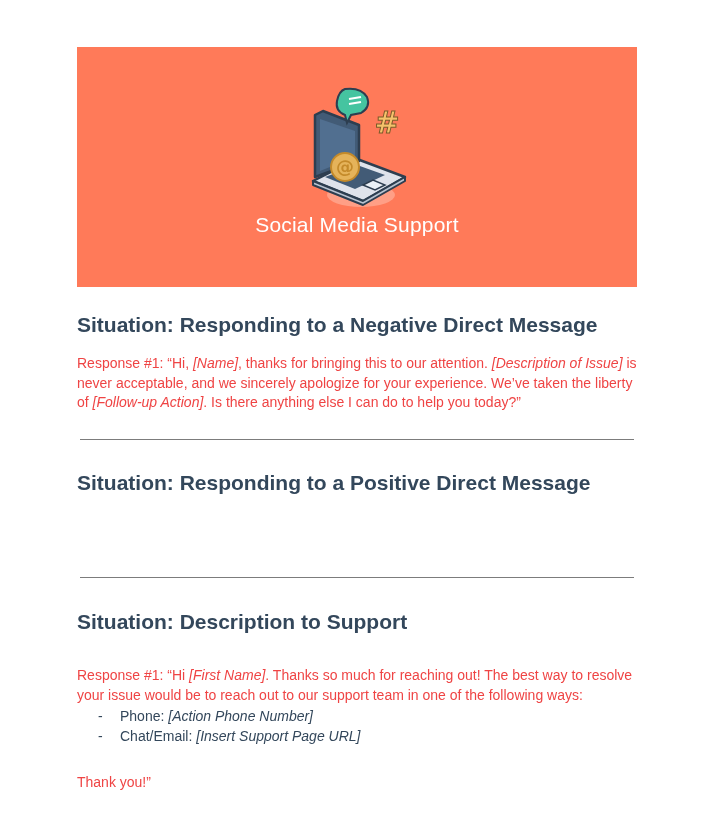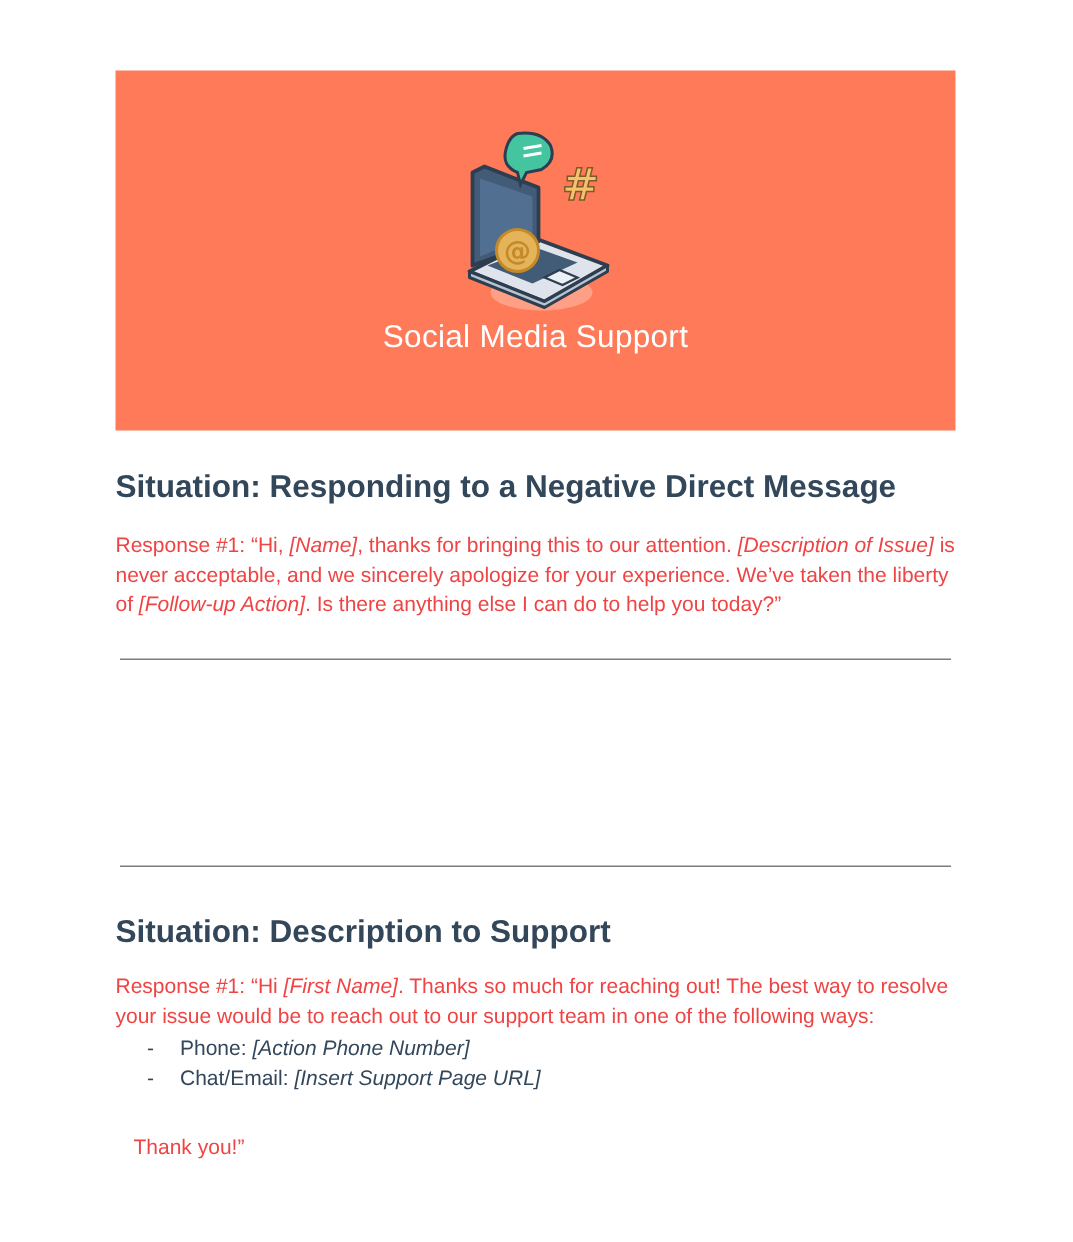--- a/index.html
+++ b/index.html
@@ -43,27 +43,28 @@
 <div class="section" style="top:313px;">
   <h2 class="heading">Situation: Responding to a Negative Direct Message</h2>
   <p class="para" style="margin-top:17px;">
     <span>Response #1:</span><span> “Hi, </span><i>[Name]</i><span>, thanks for bringing this to our attention. </span><i>[Description of Issue]</i><span> is never acceptable, and we sincerely apologize for your experience. We’ve taken the liberty of </span><i>[Follow-up Action]</i><span>. Is there anything else I can do to help you today?”</span>
   </p>
 </div>
 
 <div class="divider" style="top:439px;"></div>
 
 <div class="section" style="top:471px;">
+  <h2 class="heading">Situation: Responding to a Positive Direct Message</h2>
 </div>
 
 <div class="divider" style="top:577px;"></div>
 
 <div class="section" style="top:610px;">
   <h2 class="heading">Situation: Description to Support</h2>
-  <p class="para" style="margin-top:14px;">
+  <p class="para" style="margin-top:32px;">
     <span>Response #1:</span><span> “Hi </span><i>[First Name]</i><span>. Thanks so much for reaching out! The best way to resolve your issue would be to reach out to our support team in one of the following ways:</span>
   </p>
   <ul class="dash">
     <li><span class="bullet">-</span><span>Phone: </span><i>[Action Phone Number]</i></li>
     <li><span class="bullet">-</span><span>Chat/Email: </span><i>[Insert Support Page URL]</i></li>
   </ul>
-  <p class="para" style="margin-top:27px;margin-left:12px;">Thank you!”</p>
+  <p class="para" style="margin-top:27px;">Thank you!”</p>
 </div>
 
 </body></html>

